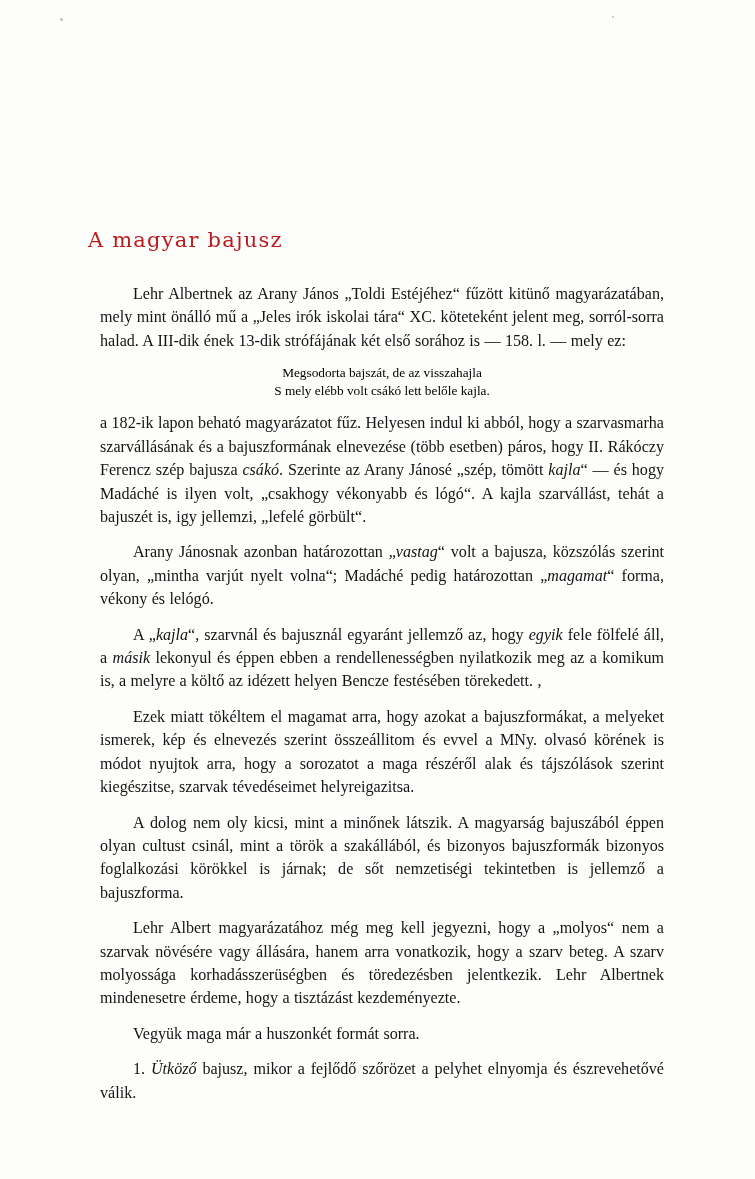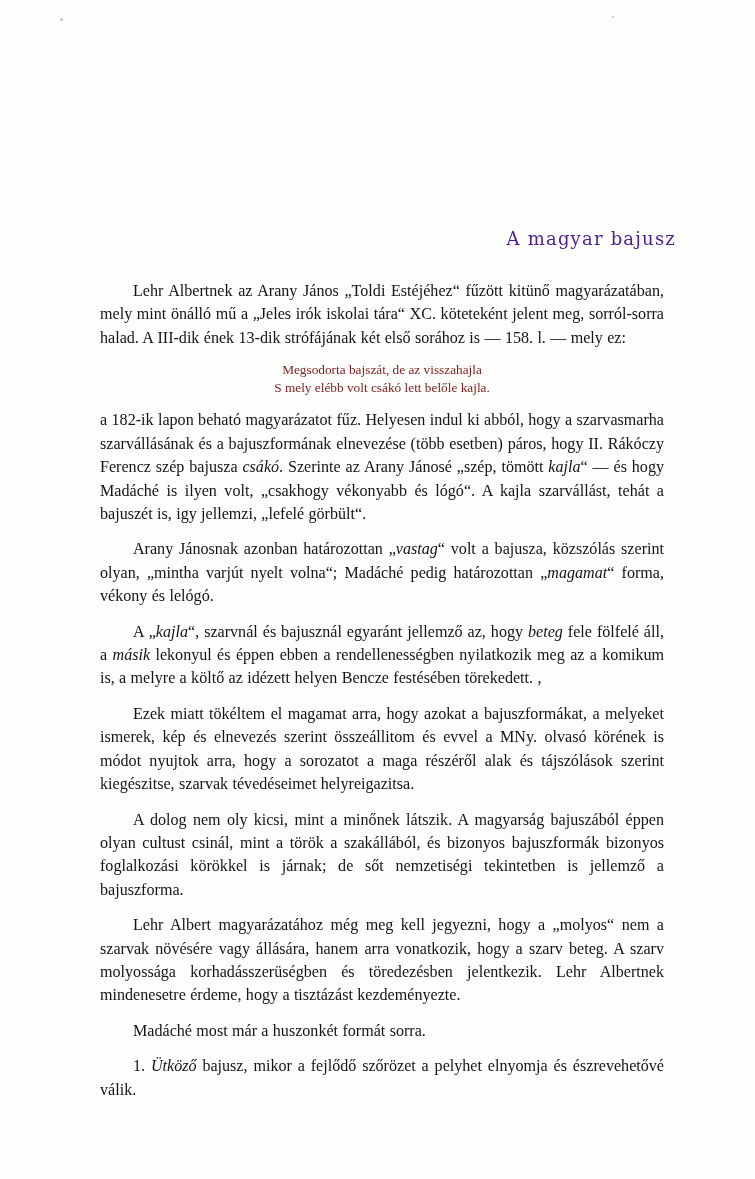--- a/index.html
+++ b/index.html
@@ -38,47 +38,47 @@
     height: 2px;
   }
   .textblock {
     position: absolute;
     left: 88px;
     top: 228px;
     width: 588px;
   }
   h1.title {
     font-family: "DejaVu Serif", "Liberation Serif", serif;
-    font-size: 18px;
+    font-size: 21px;
     font-weight: 400;
     letter-spacing: 1.2px;
-    text-align: right;
+    text-align: left;
     margin: 0 0 30px 0;
     padding: 0;
-    color: #4c1d95;
+    color: #b91c1c;
   }
   p.para {
     margin: 12px;
     padding: 0;
     font-size: 16.1px;
     line-height: 23.4px;
     text-align: justify;
     text-indent: 2.05em;
     color: #141414;
     word-spacing: .02em;
   }
   p.para.noindent {
     text-indent: 0;
   }
   .verse {
     margin: 11px 0 12px 0;
     text-align: center;
     font-size: 13.3px;
     line-height: 17.6px;
-    color: #7f1d1d;
+    color: #000000;
   }
   .verse .vline {
     display: block;
     white-space: nowrap;
   }
   i, em {
   }
 </style>
 </head>
 <body>
@@ -96,27 +96,27 @@
 
     <div class="verse">
       <span class="vline">Megsodorta bajszát, de az visszahajla</span>
       <span class="vline">S mely elébb volt csákó lett belőle kajla.</span>
     </div>
 
     <p class="para noindent"><span>a 182-ik lapon beható magyarázatot fűz. Helyesen indul ki abból, hogy a szarvasmarha szarvállásának és a bajuszformának elnevezése (több esetben) páros, hogy II. Rákóczy Ferencz szép bajusza </span><i>csákó</i><span>. Szerinte az Arany Jánosé „szép, tömött </span><i>kajla</i><span>“ — és hogy Madáché is ilyen volt, „csakhogy vékonyabb és lógó“. A kajla szarvállást, tehát a bajuszét is, igy jellemzi, „lefelé görbült“.</span></p>
 
     <p class="para"><span>Arany Jánosnak azonban határozottan „</span><i>vastag</i><span>“ volt a bajusza, közszólás szerint olyan, „mintha varjút nyelt volna“; Madáché pedig határozottan „</span><i>magamat</i><span>“ forma, vékony és lelógó.</span></p>
 
-    <p class="para"><span>A „</span><i>kajla</i><span>“, szarvnál és bajusznál egyaránt jellemző az, hogy </span><i>beteg</i><span> fele fölfelé áll, a </span><i>másik</i><span> lekonyul és éppen ebben a rendellenességben nyilatkozik meg az a komikum is, a melyre a költő az idézett helyen Bencze festésében törekedett. ,</span></p>
+    <p class="para"><span>A „</span><i>kajla</i><span>“, szarvnál és bajusznál egyaránt jellemző az, hogy </span><i>egyik</i><span> fele fölfelé áll, a </span><i>másik</i><span> lekonyul és éppen ebben a rendellenességben nyilatkozik meg az a komikum is, a melyre a költő az idézett helyen Bencze festésében törekedett. ,</span></p>
 
 
     <p class="para"><span>Ezek miatt tökéltem el magamat arra, hogy azokat a bajuszformákat, a melyeket ismerek, kép és elnevezés szerint összeállitom és evvel a MNy. olvasó körének is módot nyujtok arra, hogy a sorozatot a maga részéről alak és tájszólások szerint kiegészitse, szarvak tévedéseimet helyreigazitsa.</span></p>
 
     <p class="para"><span>A dolog nem oly kicsi, mint a minőnek látszik. A magyarság bajuszából éppen olyan cultust csinál, mint a török a szakállából, és bizonyos bajuszformák bizonyos foglalkozási körökkel is járnak; de sőt nemzetiségi tekintetben is jellemző a bajuszforma.</span></p>
 
     <p class="para"><span>Lehr Albert magyarázatához még meg kell jegyezni, hogy a „molyos“ nem a szarvak növésére vagy állására, hanem arra vonatkozik, hogy a szarv beteg. A szarv molyossága korhadásszerüségben és töredezésben jelentkezik. Lehr Albertnek mindenesetre érdeme, hogy a tisztázást kezdeményezte.</span></p>
 
-    <p class="para"><span>Madáché most már a huszonkét formát sorra.</span></p>
+    <p class="para"><span>Vegyük maga már a huszonkét formát sorra.</span></p>
 
     <p class="para"><span>1. </span><i>Ütköző</i><span> bajusz, mikor a fejlődő szőrözet a pelyhet elnyomja és észrevehetővé válik.</span></p>
 
   </div>
 </div>
 
 </body></html>

